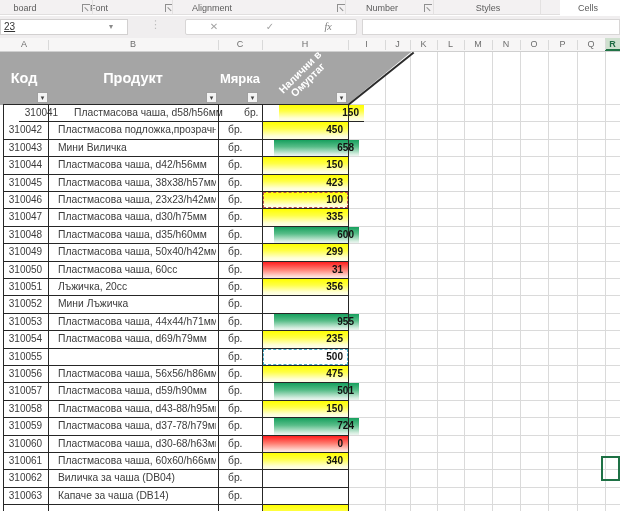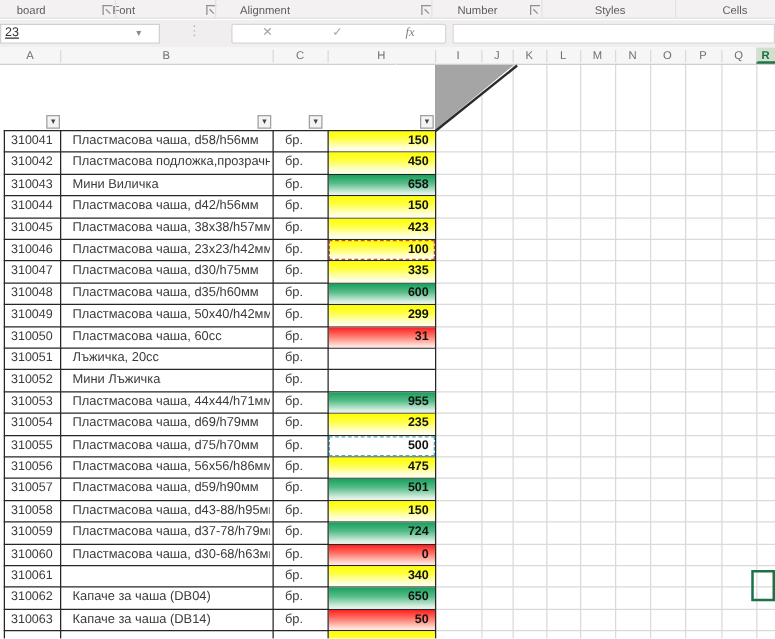--- a/index.html
+++ b/index.html
@@ -1,20 +1,20 @@
 <!DOCTYPE html>
 <html><head>
 <meta charset="utf-8">
 <style>
   * { box-sizing: border-box; margin: 0; padding: 0; }
   body { font-family: "Liberation Sans", sans-serif; }
   .screen { position: relative; width: 620px; height: 511px; background: #fff; overflow: hidden; }
 
   
-  .ribbon { position: absolute; left: 0; top: 0; width: 620px; height: 15px;
+  .ribbon { position: absolute; left: 0; top: 0; width: 560px; height: 15px;
             background: #f3f1f2; border-bottom: 1px solid #e1dfdf; }
   .rgroup-label { position: absolute; top: 3px; transform: translateX(-50%);
                   font-size: 9px; color: #5c5c5c; white-space: nowrap; }
   .rsep { position: absolute; top: 0; width: 1px; height: 15px; background: #e3e1e1; }
   .launcher { position: absolute; top: 4px; width: 8px; height: 8px;
               border-top: 1px solid #8f8f8f; border-left: 1px solid #8f8f8f; }
   .launcher::after { content: ""; position: absolute; left: 2px; top: 2px; width: 5px; height: 1px;
                      background: #8f8f8f; transform: rotate(45deg); transform-origin: 0 0; }
 
   
@@ -65,21 +65,21 @@
   .row { position: absolute; left: 3px; width: 345px; height: 17.4px;
          border-bottom: 1px solid #262626; z-index: 1; }
   .cell { position: absolute; top: 0; height: 16px; font-size: 10.3px; color: #3b3b3b;
           line-height: 16.5px; white-space: nowrap; overflow: hidden; }
   .c-code { left: 0; width: 45px; text-align: center; font-size: 10px; }
   .c-prod { left: 55px; width: 158px; }
   .c-unit { left: 225px; width: 34px; }
   .c-qty  { left: 260px; width: 85px; height: 16.4px; text-align: right; padding-right: 5px;
             font-weight: bold; font-size: 10px; color: #111; line-height: 16.5px; }
   .fill-yellow { background: linear-gradient(180deg, #ffff00 0%, #ffff45 38%, #ffffd6 82%, #ffffe9 100%); }
-  .fill-green  { background: linear-gradient(180deg, #17a05e 0%, #57bd88 42%, #d7eee1 88%, #ebf6f0 100%); }
+  .fill-green  { background: linear-gradient(180deg, #17a05e 0%, #57bd88 42%, #d7eee1 88%, #ebf6f0 100%); margin-left: 11px; }
   .fill-red    { background: linear-gradient(180deg, #ff1f1f 0%, #ff7a6e 45%, #ffd9d2 88%, #ffeae5 100%); }
   .fill-none   { background: #fff; }
   .marquee-red  { outline: 1px dashed #c0504d; outline-offset: -1px; }
   .marquee-teal { outline: 1px dashed #4bacc6; outline-offset: -1px; }
 
   
   .vline { position: absolute; top: 52px; width: 1px; height: 407px; background: #262626; z-index: 3; }
   .tbl-topline { position: absolute; left: 3px; top: 52px; width: 345px; height: 1px; background: #262626; z-index: 3; }
 
   .selection { position: absolute; left: 601px; top: 404px; width: 19px; height: 25px;
@@ -182,35 +182,40 @@
         <div class="gl-h" style="top: 330.4px;"></div>
         <div class="gl-h" style="top: 347.8px;"></div>
         <div class="gl-h" style="top: 365.2px;"></div>
         <div class="gl-h" style="top: 382.6px;"></div>
         <div class="gl-h" style="top: 400px;"></div>
         <div class="gl-h" style="top: 417.4px;"></div>
         <div class="gl-h" style="top: 434.8px;"></div>
         <div class="gl-h" style="top: 452.2px;"></div>
       </div>
 
+    <div class="tbl-header">
+      <span class="th-label" style="left:24px; top:18px; font-size:14.5px">Код</span>
+      <span class="th-label" style="left:133px; top:18px; font-size:14.5px">Продукт</span>
+      <span class="th-label" style="left:240px; top:19px; font-size:13px">Мярка</span>
+    </div>
     <div class="th-tri"></div>
     <div class="th-diag"></div>
     <div class="th-rot">
       <span>Налични в</span>
       <span>Омуртаг</span>
     </div>
 
     <div class="filter-btn" style="left:37px;  top:40px">▾</div>
     <div class="filter-btn" style="left:206px; top:40px">▾</div>
     <div class="filter-btn" style="left:247px; top:40px">▾</div>
     <div class="filter-btn" style="left:336px; top:40px">▾</div>
 
     <div class="tbl-topline"></div>
     <div id="rows">
-        <div class="row" style="top: 53px;">
+        <div class="row" style="top: 53px; margin-left: 16px;">
       <span class="cell c-code">310041</span>
       <span class="cell c-prod">Пластмасова чаша, d58/h56мм</span>
       <span class="cell c-unit">бр.</span>
       <span class="cell c-qty fill-yellow">150</span>
     </div>
         <div class="row" style="top: 70.4px;">
       <span class="cell c-code">310042</span>
       <span class="cell c-prod">Пластмасова подложка,прозрачна</span>
       <span class="cell c-unit">бр.</span>
       <span class="cell c-qty fill-yellow">450</span>
@@ -260,41 +265,41 @@
         <div class="row" style="top: 209.6px; padding-left: 20px;">
       <span class="cell c-code">310050</span>
       <span class="cell c-prod">Пластмасова чаша, 60cc</span>
       <span class="cell c-unit">бр.</span>
       <span class="cell c-qty fill-red">31</span>
     </div>
         <div class="row" style="top: 227px;">
       <span class="cell c-code">310051</span>
       <span class="cell c-prod">Лъжичка, 20cc</span>
       <span class="cell c-unit">бр.</span>
+      <span class="cell c-qty fill-yellow">356</span>
     </div>
         <div class="row" style="top: 244.4px; padding-left: 16px;">
       <span class="cell c-code">310052</span>
       <span class="cell c-prod">Мини Лъжичка</span>
       <span class="cell c-unit">бр.</span>
     </div>
         <div class="row" style="top: 261.8px;">
       <span class="cell c-code">310053</span>
       <span class="cell c-prod">Пластмасова чаша, 44x44/h71мм</span>
       <span class="cell c-unit">бр.</span>
       <span class="cell c-qty fill-green">955</span>
     </div>
         <div class="row" style="top: 279.2px;">
       <span class="cell c-code">310054</span>
       <span class="cell c-prod">Пластмасова чаша, d69/h79мм</span>
       <span class="cell c-unit">бр.</span>
       <span class="cell c-qty fill-yellow">235</span>
     </div>
         <div class="row" style="top: 296.6px;">
       <span class="cell c-code">310055</span>
-      <span class="cell c-prod">Пластмасова чаша, d75/h70мм</span>
       <span class="cell c-unit">бр.</span>
       <span class="cell c-qty fill-none marquee-teal">500</span>
     </div>
         <div class="row" style="top: 314px;">
       <span class="cell c-code">310056</span>
       <span class="cell c-prod">Пластмасова чаша, 56x56/h86мм</span>
       <span class="cell c-unit">бр.</span>
       <span class="cell c-qty fill-yellow">475</span>
     </div>
         <div class="row" style="top: 331.4px;">
@@ -316,34 +321,33 @@
       <span class="cell c-qty fill-green">724</span>
     </div>
         <div class="row" style="top: 383.6px;">
       <span class="cell c-code">310060</span>
       <span class="cell c-prod">Пластмасова чаша, d30-68/h63мм</span>
       <span class="cell c-unit">бр.</span>
       <span class="cell c-qty fill-red">0</span>
     </div>
         <div class="row" style="top: 401px;">
       <span class="cell c-code">310061</span>
+      <span class="cell c-prod">Пластмасова чаша, 60x60/h66мм</span>
       <span class="cell c-unit">бр.</span>
       <span class="cell c-qty fill-yellow">340</span>
     </div>
         <div class="row" style="top: 418.4px;">
       <span class="cell c-code">310062</span>
-      <span class="cell c-prod">Капаче за чаша (DB04)</span>
-      <span class="cell c-unit">бр.</span>
-      <span class="cell c-qty fill-green">650</span>
+      <span class="cell c-prod">Виличка за чаша (DB04)</span>
+      <span class="cell c-unit">бр.</span>
     </div>
         <div class="row" style="top: 435.8px;">
       <span class="cell c-code">310063</span>
       <span class="cell c-prod">Капаче за чаша (DB14)</span>
       <span class="cell c-unit">бр.</span>
-      <span class="cell c-qty fill-red">50</span>
     </div>
         <div class="row" style="top: 453.2px;">
       <span class="cell c-code"></span>
       <span class="cell c-prod"></span>
       <span class="cell c-unit"></span>
       <span class="cell c-qty fill-yellow"></span>
     </div>
       </div>
 
     <div class="vline" style="left:3px"></div>

